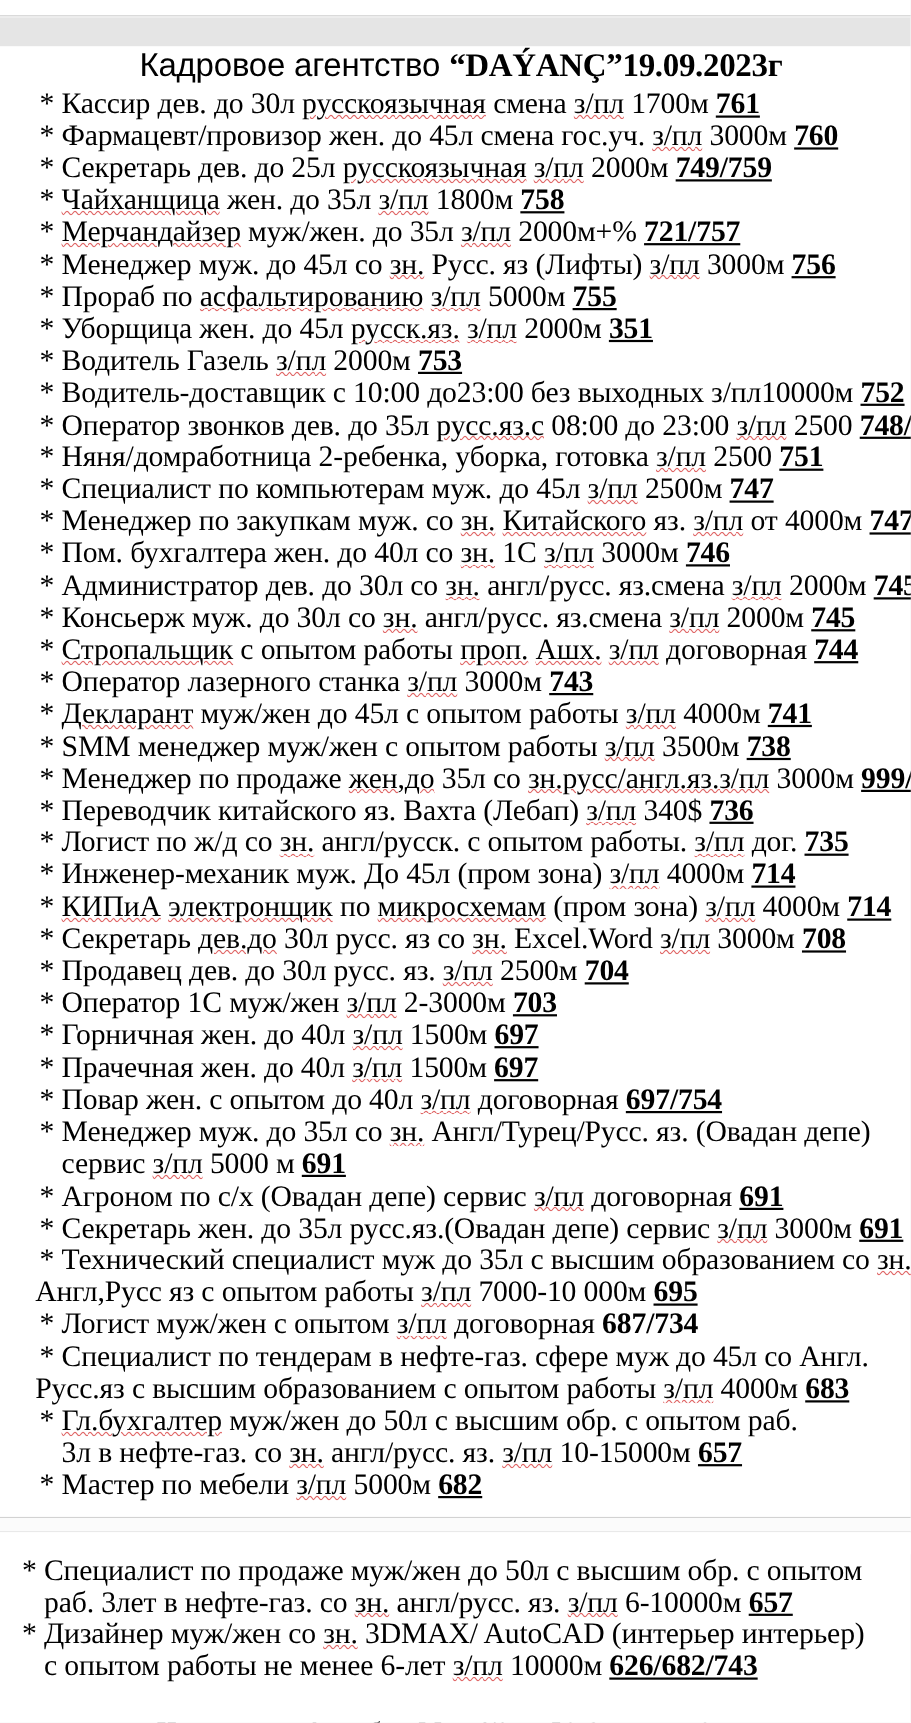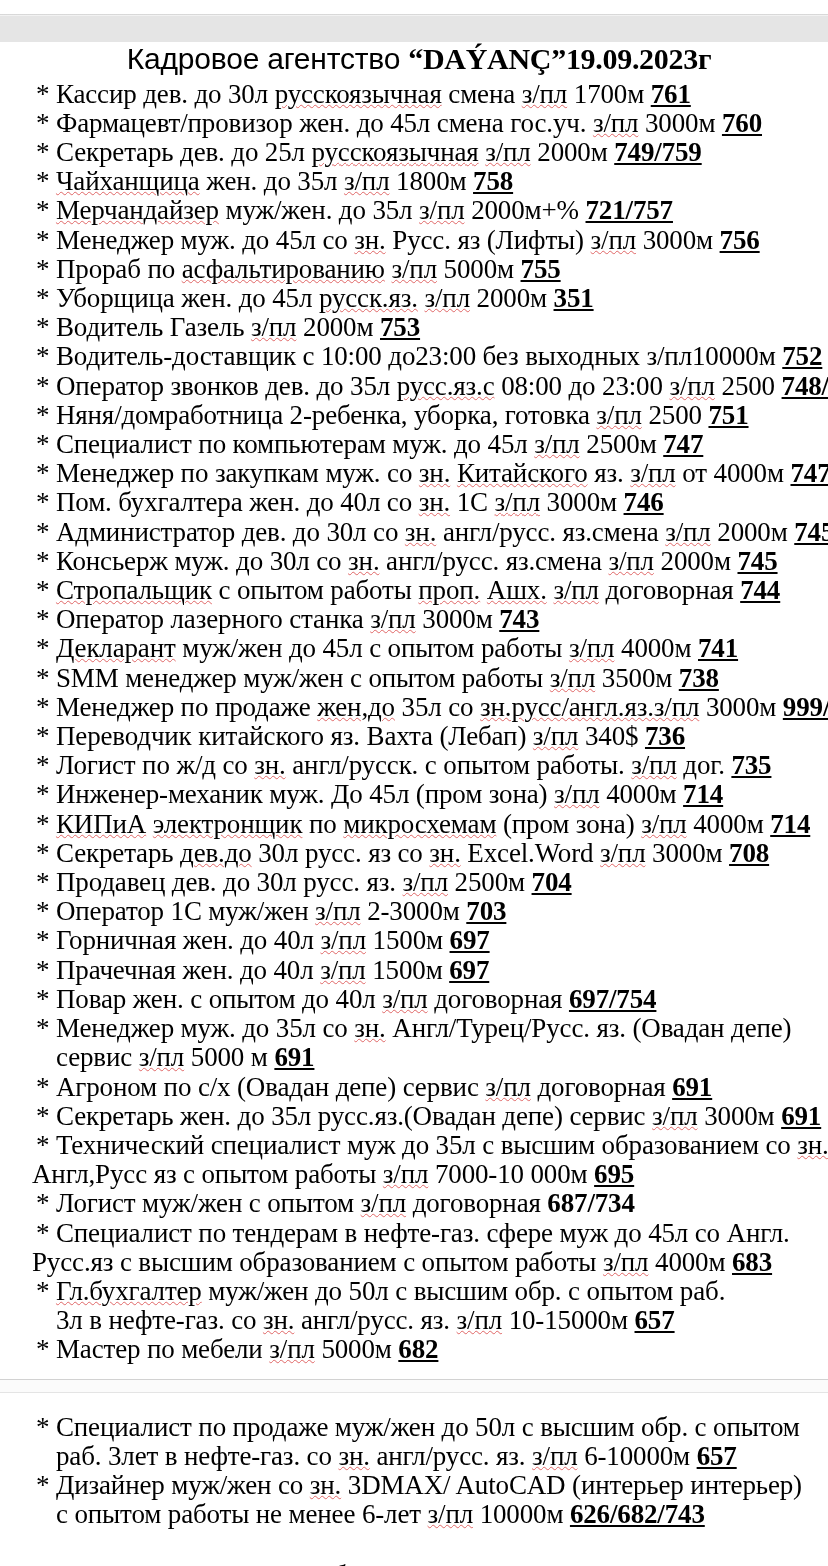--- a/index.html
+++ b/index.html
@@ -114,21 +114,21 @@
     background: #e4e4e4;
   }
   .pb-space {
     height: 20px;
     background: #ffffff;
   }
 
   
   .list2 {
     margin: 0;
-    padding: 0 12px 0 36px;
+    padding: 0 12px 0 20px;
   }
 
   
   .footer {
     text-align: center;
     margin-top: 30px;
     padding-right: 34px;
   }
   .footer div {
     font-size: 22.5px;

